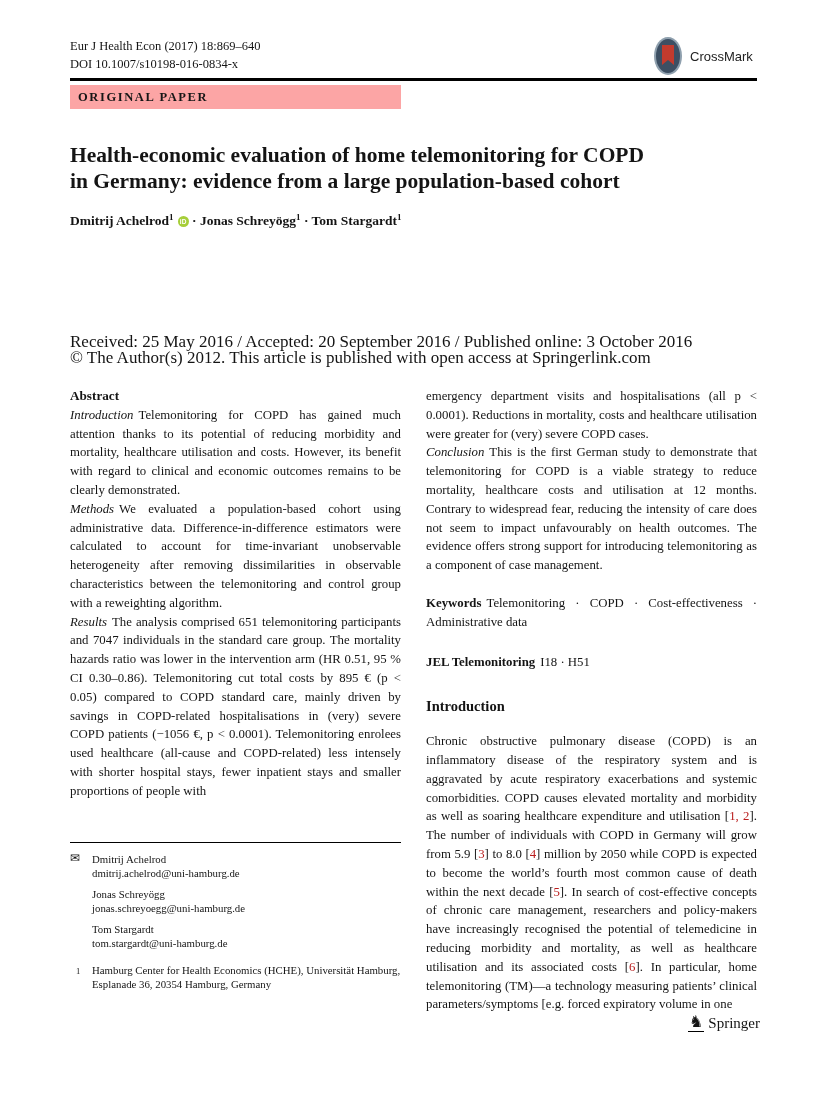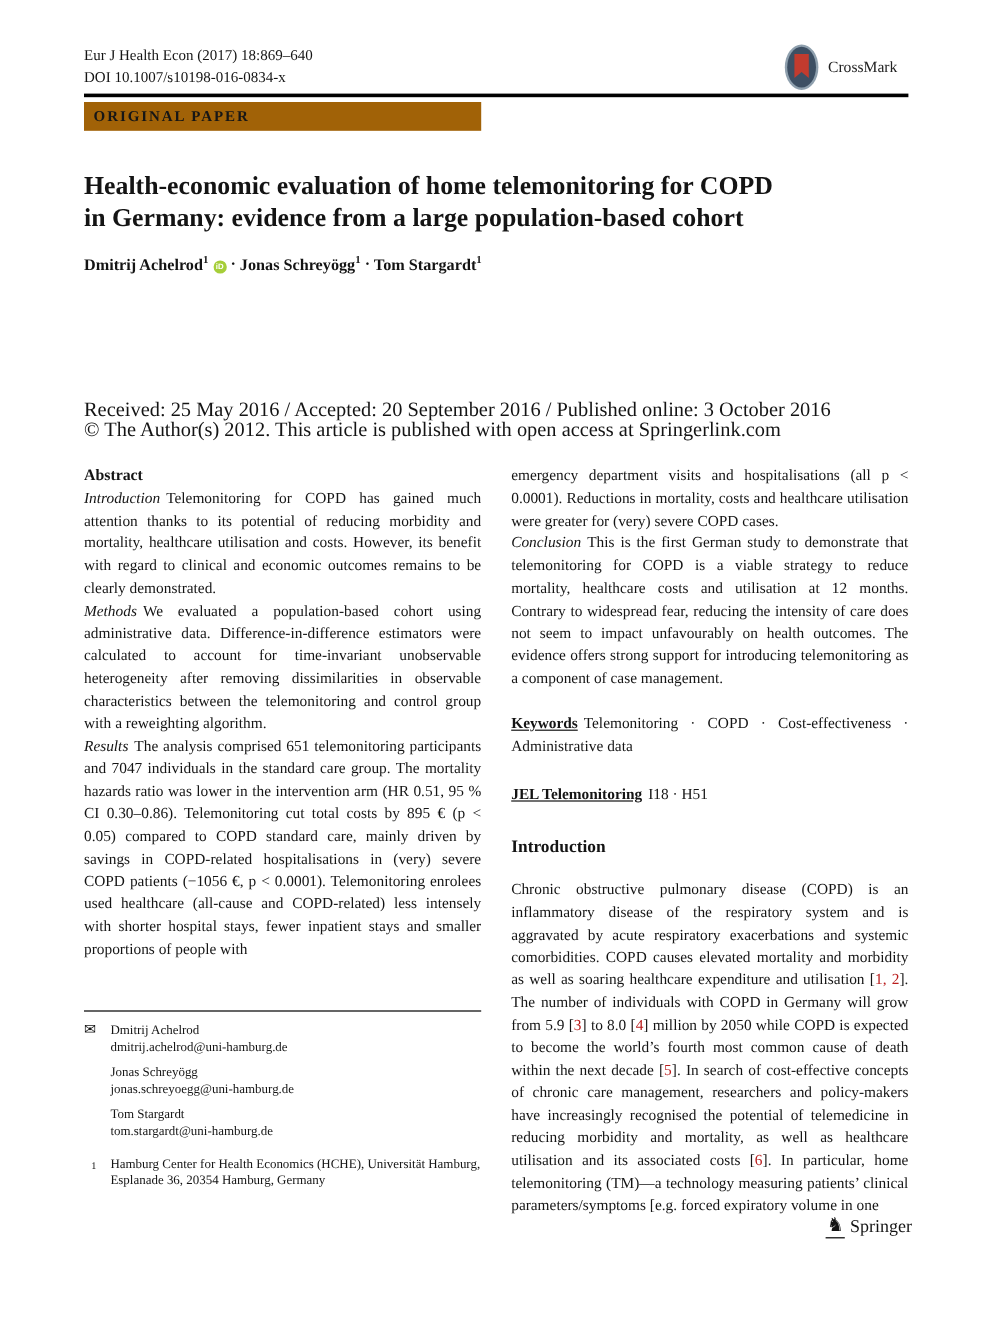--- a/index.html
+++ b/index.html
@@ -2,23 +2,23 @@
 <html><head>
 <meta charset="utf-8">
 <style>
   html,body{margin:0;padding:0;background:#888;}
   .page{position:relative;width:827px;height:1098px;background:#ffffff;
         font-family:"Liberation Serif",serif;color:#141414;overflow:hidden;margin:0 auto;}
 
   
   .journal-head{position:absolute;left:70px;top:37px;font-size:12.5px;line-height:18px;}
   .crossmark{position:absolute;left:653px;top:36px;display:flex;align-items:center;gap:7px;}
-  .crossmark-label{font-size:13px;font-family:Liberation Serif, serif;color:#222;}
+  .crossmark-label{font-size:13px;font-family:Liberation Sans, sans-serif;color:#222;}
   .head-rule{position:absolute;left:70px;top:78px;width:687px;height:3px;background:#000;}
-  .type-box{position:absolute;left:70px;top:85px;width:331px;height:24px;background:#a16207;
+  .type-box{position:absolute;left:70px;top:85px;width:331px;height:24px;background:#fca5a5;
             display:flex;align-items:center;box-sizing:border-box;padding-left:8px;}
   .type-box .lbl{font-size:12.5px;font-weight:bold;letter-spacing:1.6px;color:#161616;}
 
   
   .title{position:absolute;left:70px;top:142px;width:660px;font-size:21.5px;font-weight:bold;line-height:26px;}
   .title span{display:block;}
   .authors{position:absolute;left:70px;top:211px;font-size:13.5px;font-weight:bold;}
   .authors sup{font-size:9px;}
   .asep{font-weight:bold;}
   .orcid{display:inline-block;width:11px;height:11px;border-radius:50%;background:#a6ce39;color:#fff;
@@ -27,21 +27,21 @@
 
   .dates{position:absolute;left:70px;top:334px;font-size:17px;line-height:16px;}
 
   
   .col{position:absolute;top:387px;width:331px;font-size:12.8px;line-height:18.8px;text-align:justify;}
   .col-left{left:70px;}
   .col-right{left:426px;}
   .para{margin:0;}
   .abstract-heading{font-weight:bold;font-size:13.2px;}
   .lead{font-style:italic;margin-right:5px;}
-  .blead{font-weight:bold;margin-right:5px;text-decoration:underline;}
+  .blead{font-weight:bold;margin-right:5px;}
   .kw{margin-top:19px;}
   .jel{margin-top:21px;}
   .section-heading{font-weight:bold;font-size:14.5px;margin-top:26px;}
   .intro-para{margin-top:16px;}
   .ref{color:#b91c1c;}
 
   
   .footnote{position:absolute;left:70px;top:842px;width:331px;font-size:10.8px;line-height:14px;}
   .footnote-rule{border-top:1.2px solid #000;margin-bottom:9px;}
   .contact{position:relative;padding-left:22px;margin-bottom:7px;}

